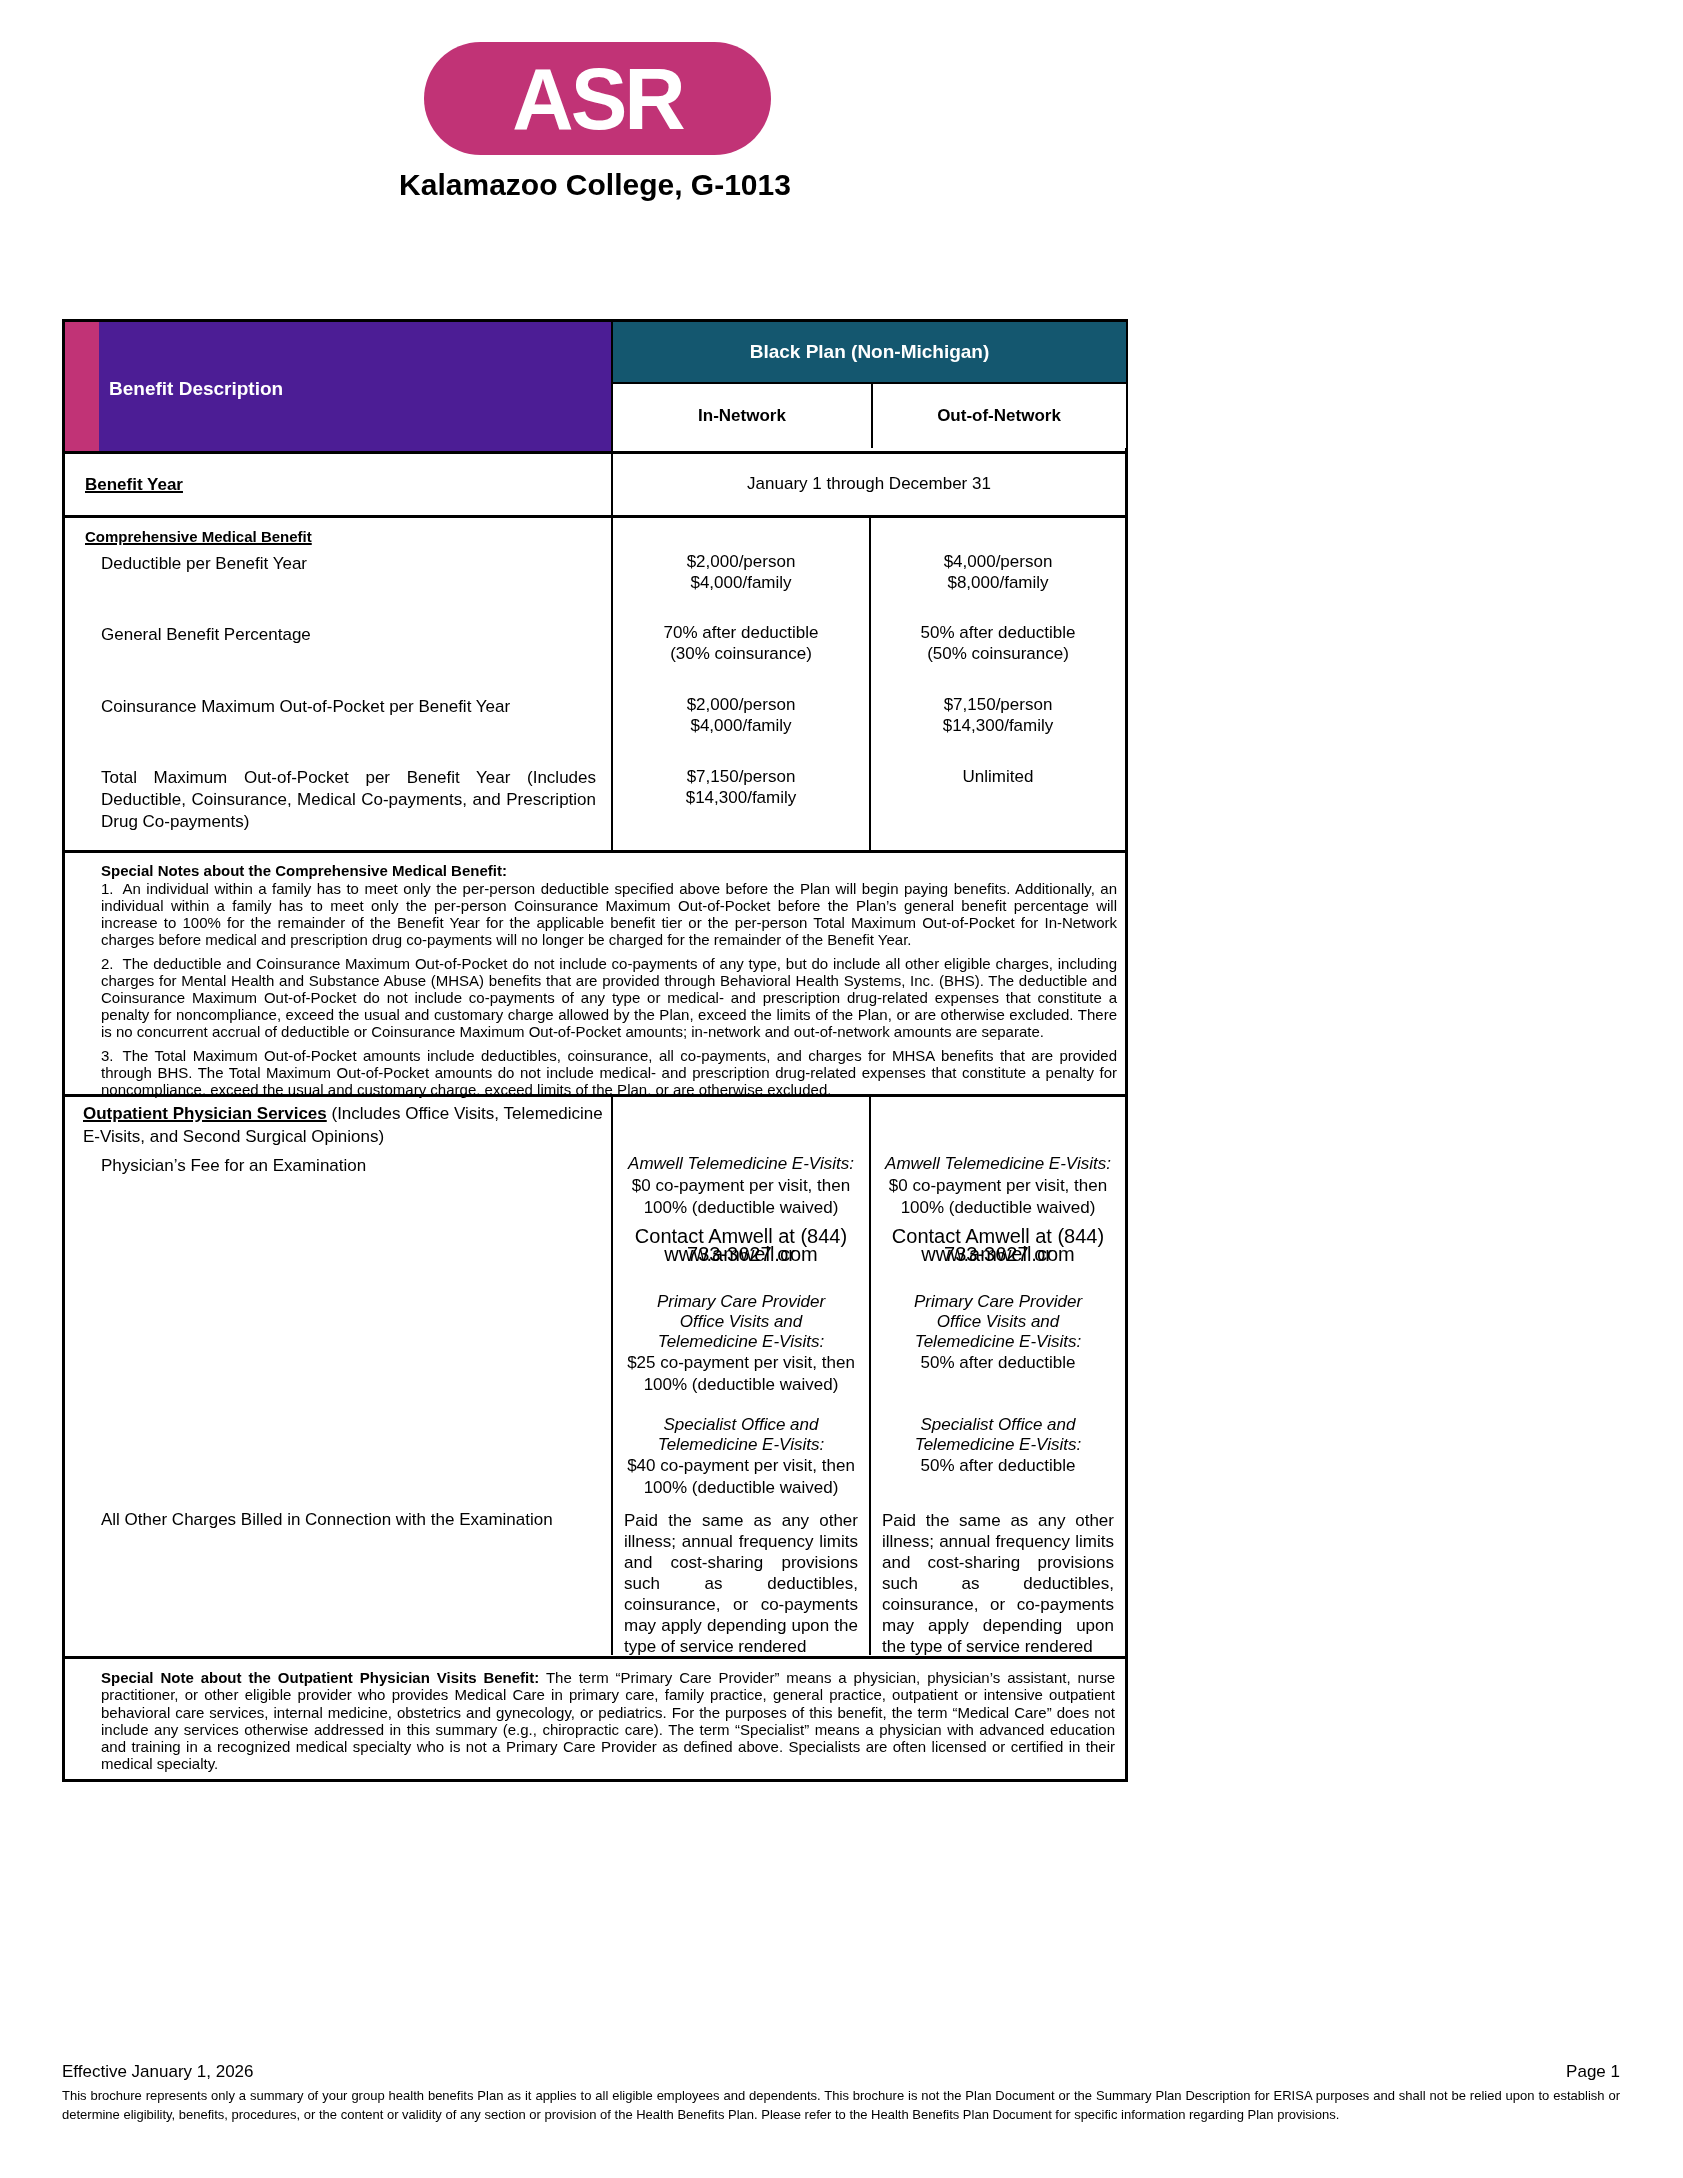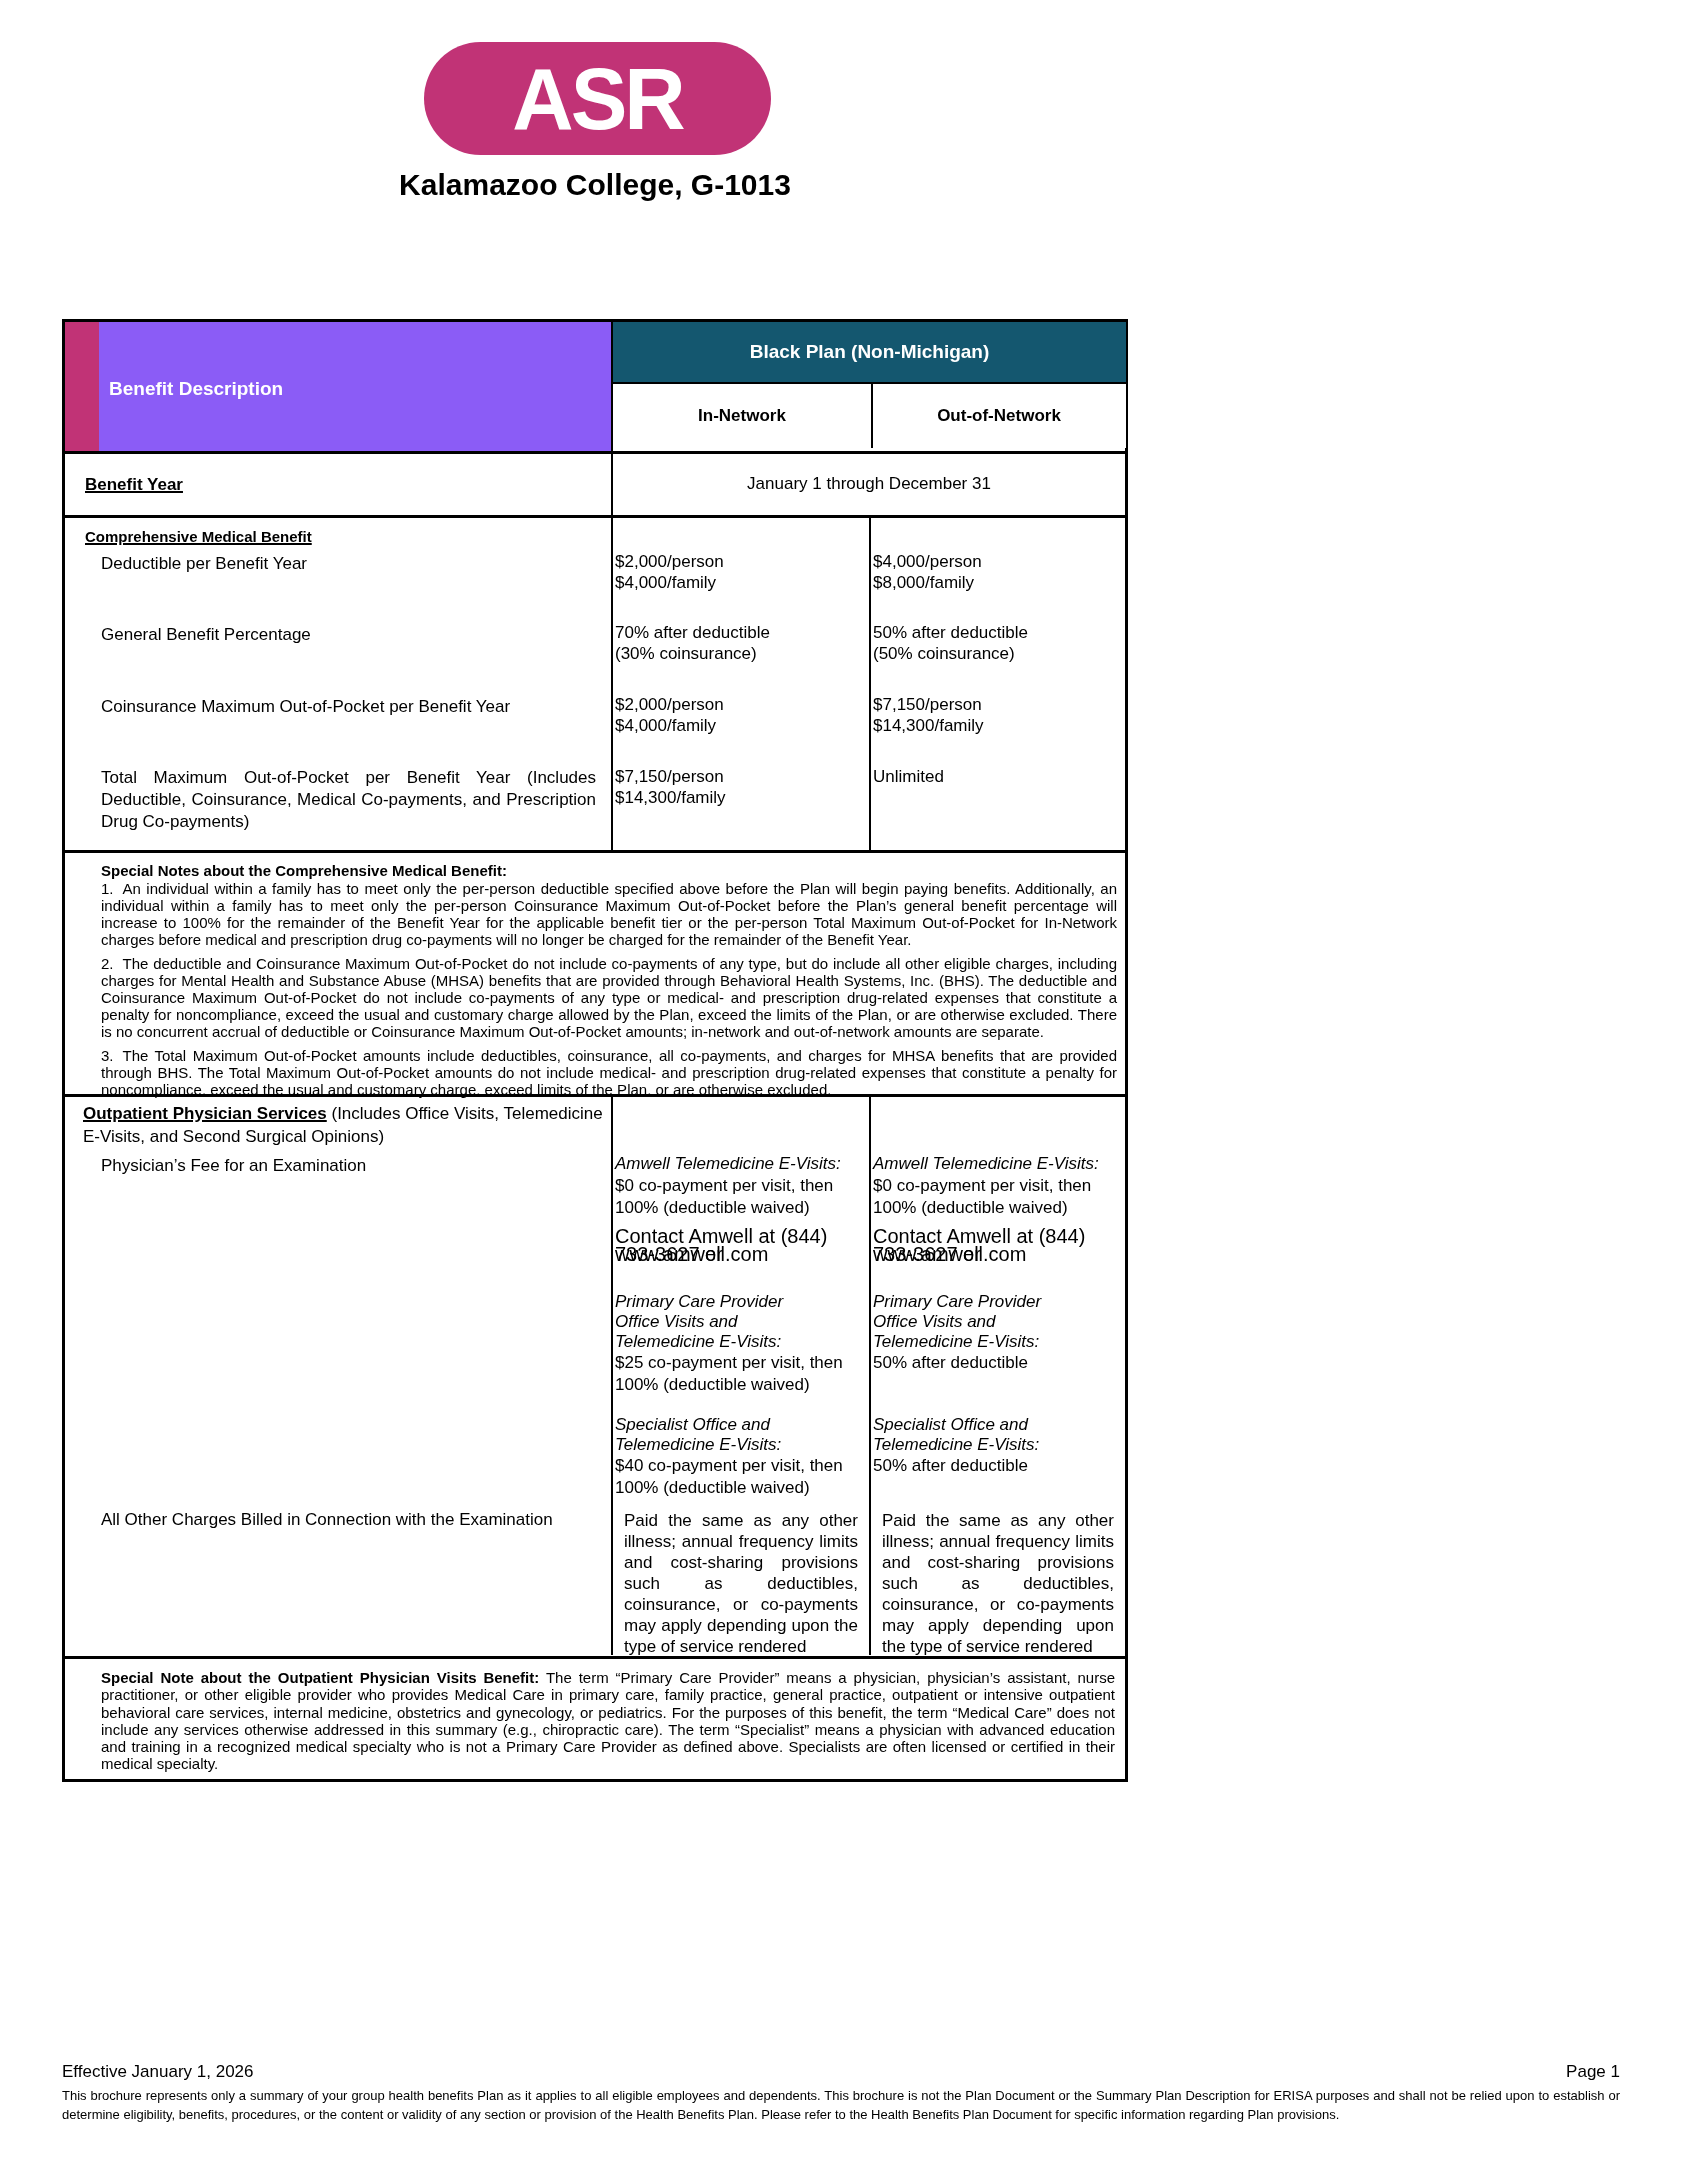--- a/index.html
+++ b/index.html
@@ -16,21 +16,21 @@
              font-size:30px;font-weight:bold;}
 
   
   .benefit-table{position:absolute;left:62px;top:319px;width:1066px;height:1463px;
                  border:3px solid #000;box-sizing:border-box;}
   .trow{position:absolute;left:0;width:1060px;box-sizing:border-box;}
   .bt{border-top:3px solid #000;}
 
   
   .row-header{top:0;height:129px;}
-  .hdr-left{position:absolute;left:0;top:0;width:546px;height:129px;background:#8b5cf6;}
+  .hdr-left{position:absolute;left:0;top:0;width:546px;height:129px;background:#4c1d95;}
   .hdr-stripe{position:absolute;left:0;top:0;bottom:0;width:34px;background:#C13376;}
   .hdr-left-label{position:absolute;left:44px;top:56px;color:#fff;font-size:19px;font-weight:bold;}
   .hdr-right{position:absolute;left:546px;top:0;width:515px;height:129px;
              border-left:2px solid #000;box-sizing:border-box;}
   .hdr-plan{height:62px;background:#14576F;border-bottom:2px solid #000;box-sizing:border-box;
             color:#fff;font-size:19px;font-weight:bold;text-align:center;line-height:60px;}
   .hdr-nets{display:flex;height:64px;background:#fff;}
   .hdr-net{width:258px;box-sizing:border-box;font-size:17px;font-weight:bold;
            text-align:center;line-height:64px;}
   .hdr-net.second{width:254px;border-left:2px solid #000;}
@@ -38,21 +38,21 @@
   
   .row-benefit-year{top:129px;height:64px;}
   .by-label{position:absolute;left:20px;top:21px;font-size:17px;font-weight:bold;
             text-decoration:underline;text-decoration-thickness:2px;}
   .by-value{position:absolute;left:546px;top:0;bottom:0;right:0;border-left:2px solid #000;
             box-sizing:border-box;font-size:17px;text-align:center;line-height:59px;}
 
   
   .colB{position:absolute;left:546px;top:0;bottom:0;width:258px;border-left:2px solid #000;box-sizing:border-box;}
   .colC{position:absolute;left:804px;top:0;bottom:0;width:256px;border-left:2px solid #000;box-sizing:border-box;}
-  .cval{position:absolute;left:2px;right:2px;font-size:17px;line-height:21px;}
+  .cval{position:absolute;left:2px;right:2px;text-align:center;font-size:17px;line-height:21px;}
 
   
   .row-comp{top:193px;height:335px;}
   .comp-heading{position:absolute;left:20px;top:10px;font-size:15px;font-weight:bold;
                 text-decoration:underline;text-decoration-thickness:2px;}
   .comp-label{position:absolute;left:36px;font-size:17px;line-height:22px;}
   .lbl1{top:35px;} .lbl2{top:106px;} .lbl3{top:178px;}
   .lbl4{top:249px;width:495px;text-align:justify;}
   .val1{top:33px;} .val2{top:104px;} .val3{top:176px;} .val4{top:248px;}
 

